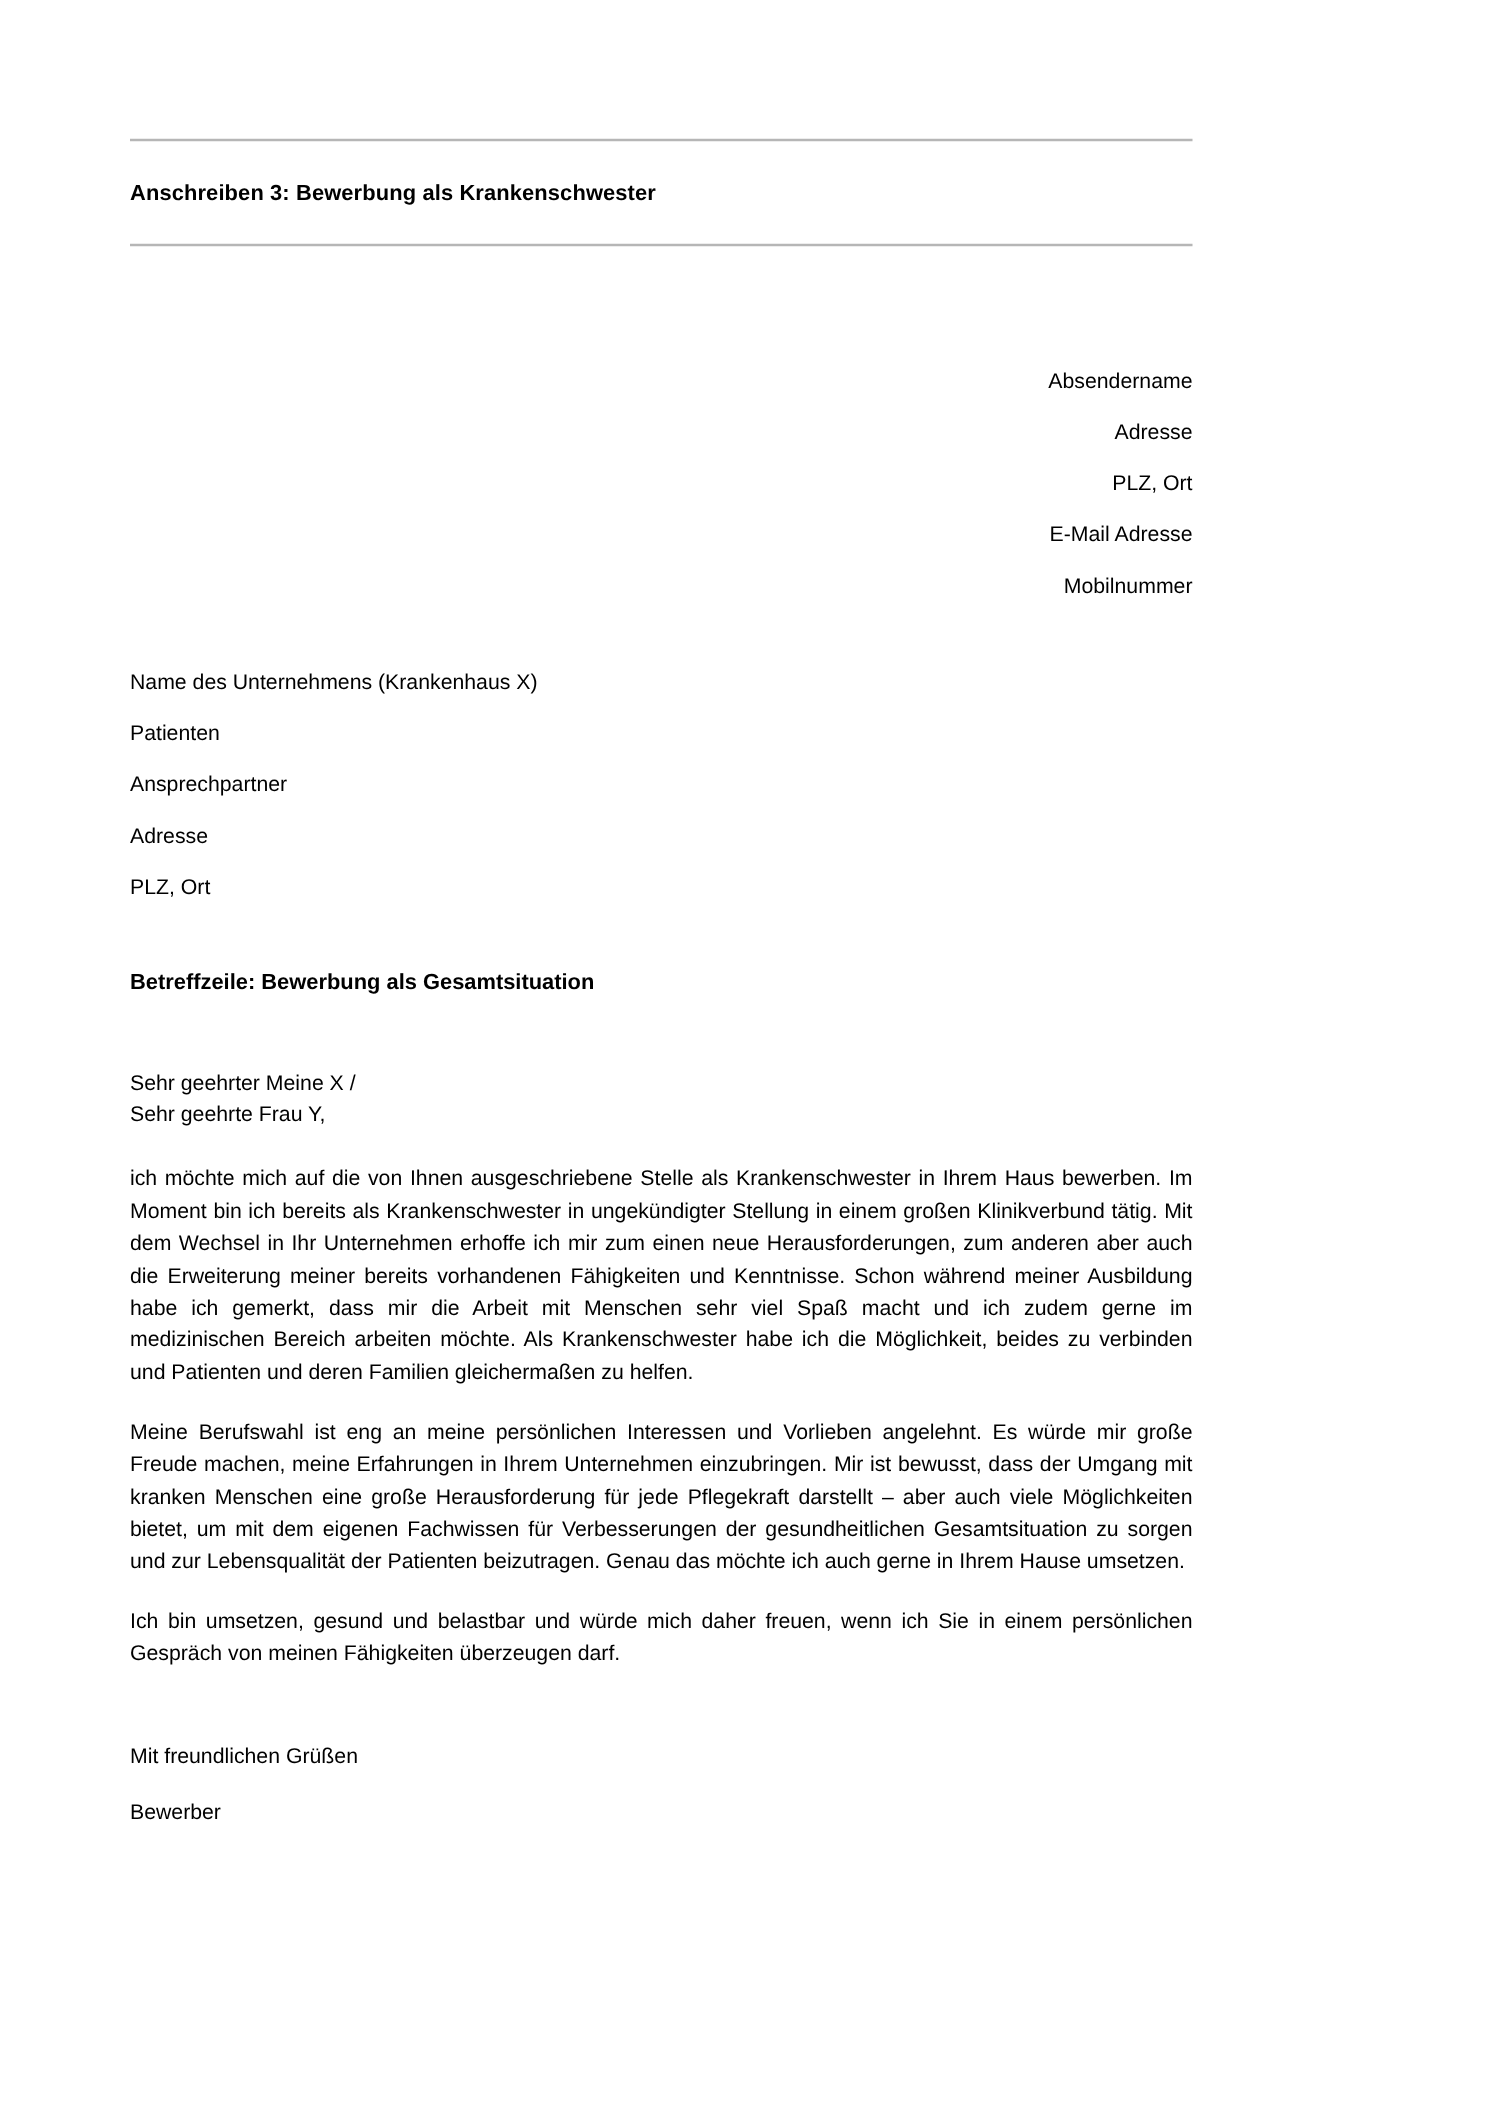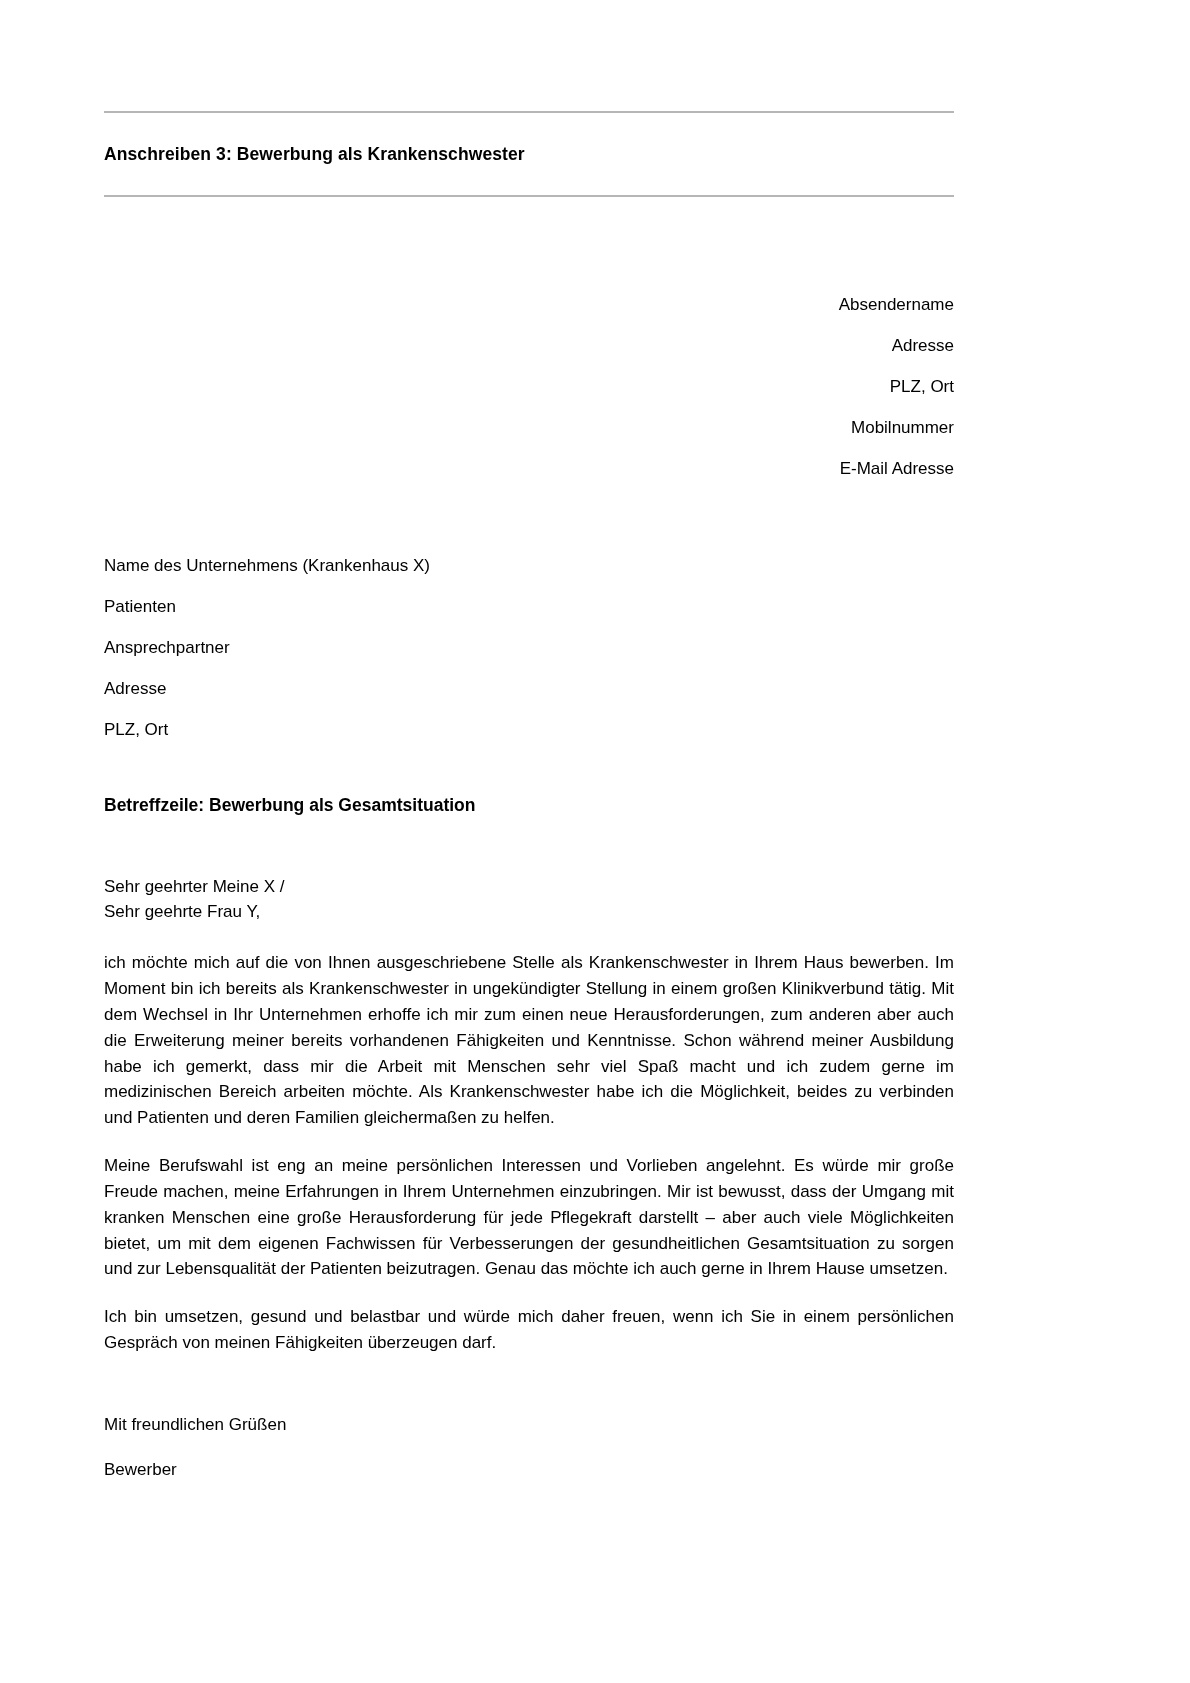--- a/index.html
+++ b/index.html
@@ -54,21 +54,21 @@
     font-size: 17px;
     line-height: 1.0;
   }
   .sender-block .line {
     margin-bottom: 24px;
   }
   .sender-block .line:last-child { margin-bottom: 0; }
 
   
   .recipient-block {
-    margin-top: 80px;
+    margin-top: 60px;
     text-align: left;
     font-size: 17px;
     line-height: 1.0;
   }
   .recipient-block .line {
     margin-bottom: 24px;
   }
   .recipient-block .line:last-child { margin-bottom: 0; }
 
   
@@ -115,22 +115,22 @@
     <hr class="rule rule-top" style="border-top-color: rgb(182, 182, 182);">
 
     <div class="doc-title">Anschreiben 3: Bewerbung als Krankenschwester</div>
 
     <hr class="rule rule-bottom" style="border-top-color: rgb(182, 182, 182);">
 
     <div class="sender-block">
       <div class="line">Absendername</div>
       <div class="line">Adresse</div>
       <div class="line">PLZ, Ort</div>
+      <div class="line">E-Mail Adresse</div>
       <div class="line">Mobilnummer</div>
-      <div class="line">E-Mail Adresse</div>
     </div>
 
     <div class="recipient-block">
       <div class="line">Name des Unternehmens (Krankenhaus X)</div>
       <div class="line">Patienten</div>
       <div class="line">Ansprechpartner</div>
       <div class="line">Adresse</div>
       <div class="line">PLZ, Ort</div>
     </div>
 

